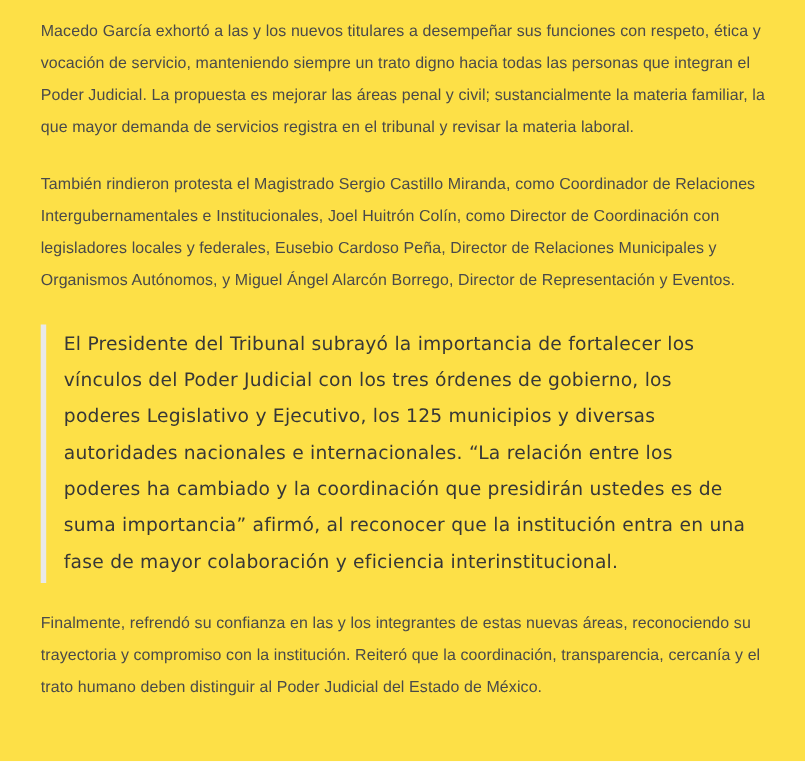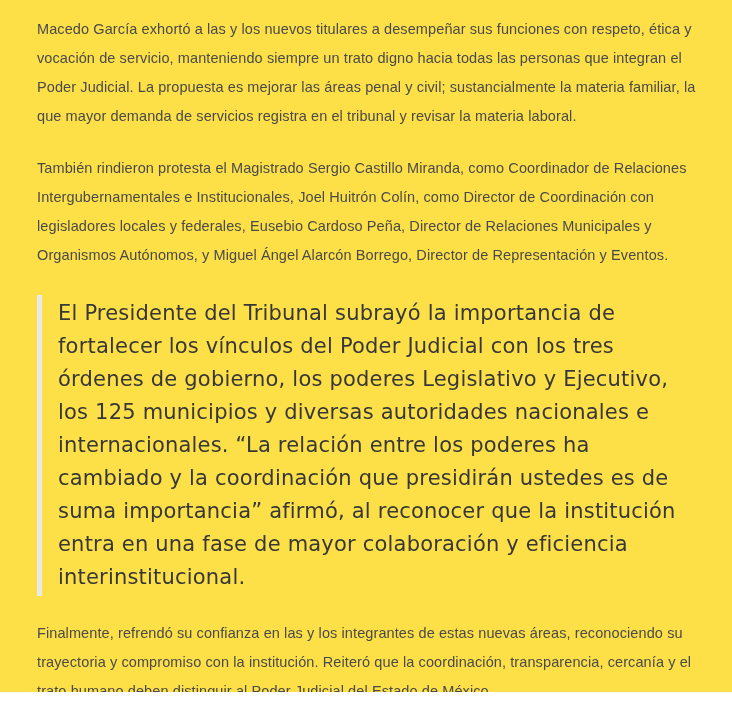--- a/index.html
+++ b/index.html
@@ -22,21 +22,21 @@
     line-height: 29px;
     color: #4a4a4a;
     margin-bottom: 23px;
     letter-spacing: 0.1px;
   }
   .quote-block {
     border-left: 5px solid #e9e9e9;
     margin: 25px 0 23px 0;
     padding: 2px 10px 2px 16px;
     font-family: "DejaVu Sans", sans-serif;
-    font-size: 21px;
+    font-size: 17px;
     line-height: 33px;
     color: #373737;
     letter-spacing: 0.2px;
     font-weight: 400;
   }
 </style>
 </head>
 <body>
 
 <div class="page">

